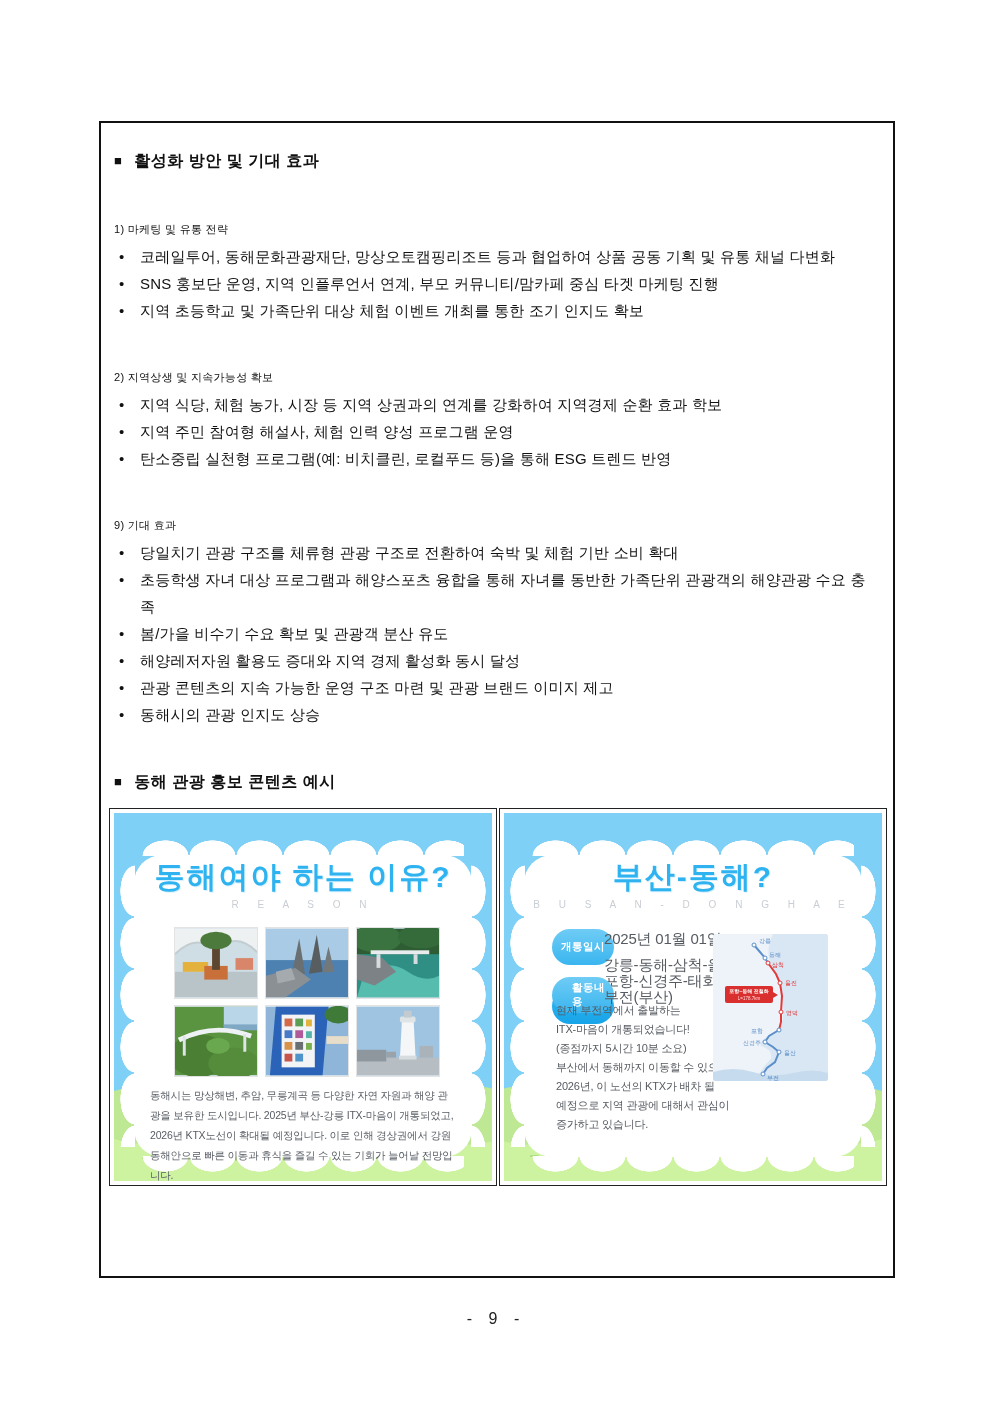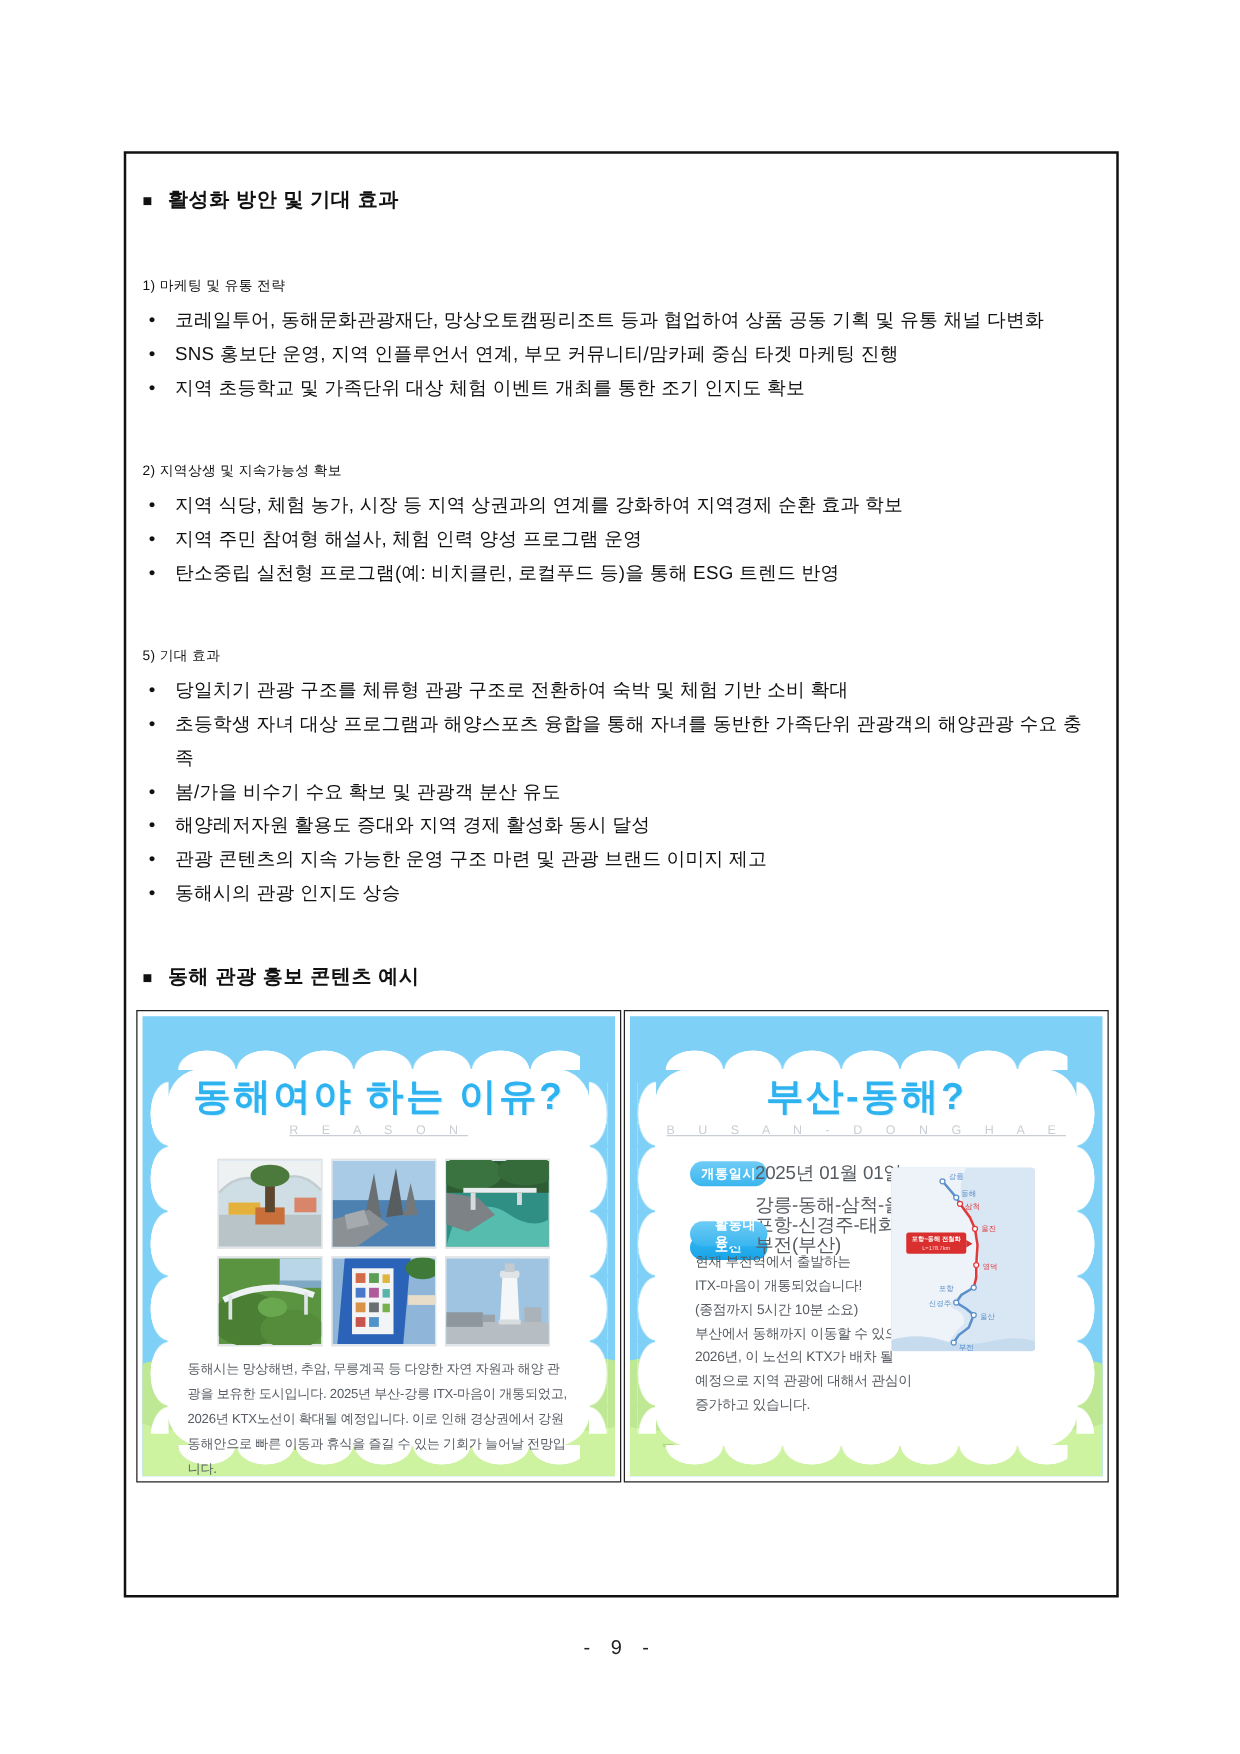--- a/index.html
+++ b/index.html
@@ -46,32 +46,32 @@
             background-image:radial-gradient(ellipse at 100% 50%, #fff 68%, rgba(255,255,255,0) 70%);
             background-size:15px 52px; background-repeat:repeat-y; }
   .sc-right { position:absolute; right:-14px; top:10px; bottom:10px; width:15px;
             background-image:radial-gradient(ellipse at 0% 50%, #fff 68%, rgba(255,255,255,0) 70%);
             background-size:15px 52px; background-repeat:repeat-y; }
 
   .card-title { position:absolute; left:0; right:0; top:44px; text-align:center;
                 font-size:30px; font-weight:800; color:#2fb3f0; letter-spacing:2px;
                 text-shadow:1px 1px 0 #d9f1fc; }
   .card-sub { position:absolute; left:0; right:0; top:86px; text-align:center;
-              font-size:10px; color:#c9ced4; letter-spacing:8px;text-decoration:underline; }
+              font-size:10px; color:#c9ced4; letter-spacing:8px; }
 
   
   .photos { position:absolute; left:60px; top:114px; display:grid;
             grid-template-columns:repeat(3,84px); grid-auto-rows:72px; gap:6px 7px; }
   .photo { border:1px solid #e3e3e3; background:#dfe8ee; }
   .photo svg { display:block; width:100%; height:100%; }
   .l-desc { position:absolute; left:36px; width:306px; top:272px; font-size:10.5px;
             line-height:20px; color:#575c63; letter-spacing:-0.2px; }
 
   
-  .pill { position:absolute; width:62px; height:20px; border-radius:999px; color:#fff;
+  .pill { position:absolute; width:62px; height:36px; border-radius:999px; color:#fff;
           font-size:10.5px; font-weight:bold; display:flex; align-items:center;
           justify-content:center; background:linear-gradient(180deg,#6fccf5,#3ab5ef);
           letter-spacing:0.5px; }
   .pill.dark { background:linear-gradient(180deg,#35b7f2,#17a4e8); }
   .info-txt { position:absolute; font-size:15px; color:#565b61; line-height:16px; letter-spacing:-0.2px; }
   .r-desc { position:absolute; left:52px; top:188px; font-size:11px; line-height:19px;
             color:#565b61; letter-spacing:-0.2px; }
   .map-panel { position:absolute; left:209px; top:121px; width:115px; height:147px;
                background:#d9e6f4; border-radius:3px; overflow:hidden; }
   .map-panel svg { display:block; width:100%; height:100%; }
@@ -116,21 +116,21 @@
         <span class="dot">•</span>
         <span class="btxt">지역 주민 참여형 해설사, 체험 인력 양성 프로그램 운영</span>
       </div>
       <div class="bullet">
         <span class="dot">•</span>
         <span class="btxt">탄소중립 실천형 프로그램(예: 비치클린, 로컬푸드 등)을 통해 ESG 트렌드 반영</span>
       </div>
     </div>
 
     <div class="group">
-      <div class="g-title">5) 기대 효과</div>
+      <div class="g-title">9) 기대 효과</div>
       <div class="bullet">
         <span class="dot">•</span>
         <span class="btxt">당일치기 관광 구조를 체류형 관광 구조로 전환하여 숙박 및 체험 기반 소비 확대</span>
       </div>
       <div class="bullet">
         <span class="dot">•</span>
         <span class="btxt">초등학생 자녀 대상 프로그램과 해양스포츠 융합을 통해 자녀를 동반한 가족단위 관광객의 해양관광 수요 충족</span>
       </div>
       <div class="bullet">
         <span class="dot">•</span>

